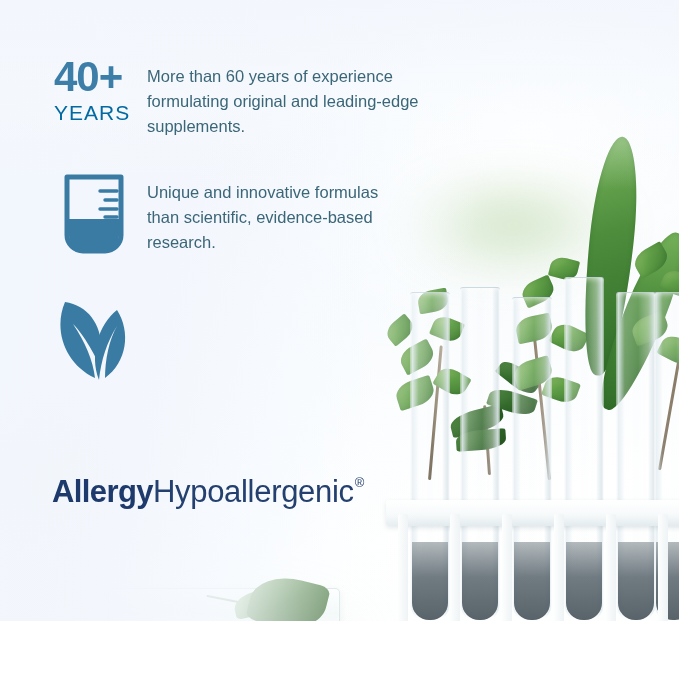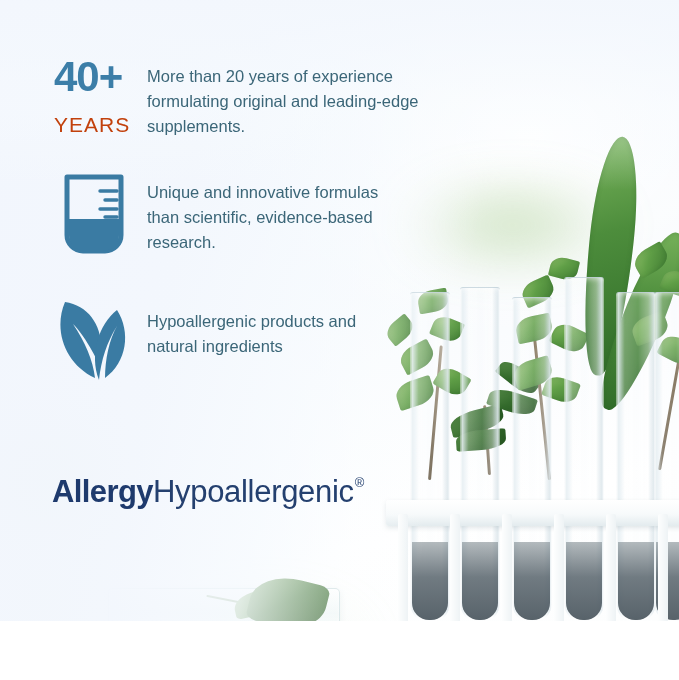--- a/index.html
+++ b/index.html
@@ -149,22 +149,22 @@
 
   .badge-40 {
     position:absolute; left:54px; top:56px;
     width:88px; text-align:left; line-height:1;
   }
   .badge-40 .num {
     font-size:42px; font-weight:bold; color:#3c7ea8;
     letter-spacing:-1px; display:block;
   }
   .badge-40 .years {
-    font-size:21px; color:#c2410c; letter-spacing:1px;
-    display:block; margin-top:16px;
+    font-size:21px; color:#0369a1; letter-spacing:1px;
+    display:block; margin-top:4px;
   }
 
   .feat-text {
     font-size:16.5px; line-height:1.52; color:#3b6678;
   }
 
   .txt1 { position:absolute; left:147px; top:64px; width:280px; }
   .txt2 { position:absolute; left:147px; top:180px; width:250px; }
   .txt3 { position:absolute; left:147px; top:309px; width:250px; }
 
@@ -279,40 +279,39 @@
     <div class="veil"></div>
     <div class="veil-top"></div>
   </div>
 
   <div class="content">
 
     <div class="badge-40">
       <span class="num">40+</span>
       <span class="years">YEARS</span>
     </div>
-    <div class="feat-text txt1">More than 20 years of experience formulating original and leading-edge supplements.</div>
+    <div class="feat-text txt1">More than 60 years of experience formulating original and leading-edge supplements.</div>
 
     <div class="icon-beaker">
       <svg viewBox="0 0 74 84" width="74" height="84">
         <path d="M10 5 h54 a0 0 0 0 1 0 0 v58 a16 16 0 0 1 -16 16 h-22 a16 16 0 0 1 -16 -16 z" fill="none" stroke="#3a7ba3" stroke-width="5" stroke-linejoin="round" stroke-linecap="round"></path>
         <path d="M12 47 h50 v16 a16 16 0 0 1 -16 16 h-18 a16 16 0 0 1 -16 -16 z" fill="#3a7ba3"></path>
         <line x1="43" y1="19" x2="60" y2="19" stroke="#3a7ba3" stroke-width="3.4" stroke-linecap="round"></line>
         <line x1="48" y1="28" x2="60" y2="28" stroke="#3a7ba3" stroke-width="3.4" stroke-linecap="round"></line>
         <line x1="43" y1="37" x2="60" y2="37" stroke="#3a7ba3" stroke-width="3.4" stroke-linecap="round"></line>
         <line x1="48" y1="45" x2="60" y2="45" stroke="#3a7ba3" stroke-width="3.4" stroke-linecap="round"></line>
       </svg>
     </div>
     <div class="feat-text txt2">Unique and innovative formulas than scientific, evidence-based research.</div>
 
     <div class="icon-leaf">
       <svg viewBox="0 0 82 86" width="82" height="86">
         <path d="M40 84 C10 70 -2 36 10 8 C38 12 52 40 44 70 C40 62 30 42 18 30 C30 48 38 66 40 84 Z" fill="#3a7ba3"></path>
         <path d="M44 86 C34 60 44 30 62 16 C76 38 72 68 50 84 C50 66 54 46 62 32 C52 48 46 66 44 86 Z" fill="#3a7ba3"></path>
       </svg>
     </div>
-    <div class="feat-text txt3">Hypoallergenic products and natural ingredients</div>
 
     <div class="logo">
       <span class="l-allergy">Allergy</span><span class="l-research">Hypoallergenic</span><span class="l-reg">®</span>
     </div>
 
   </div>
 </div>
 
 </body></html>

